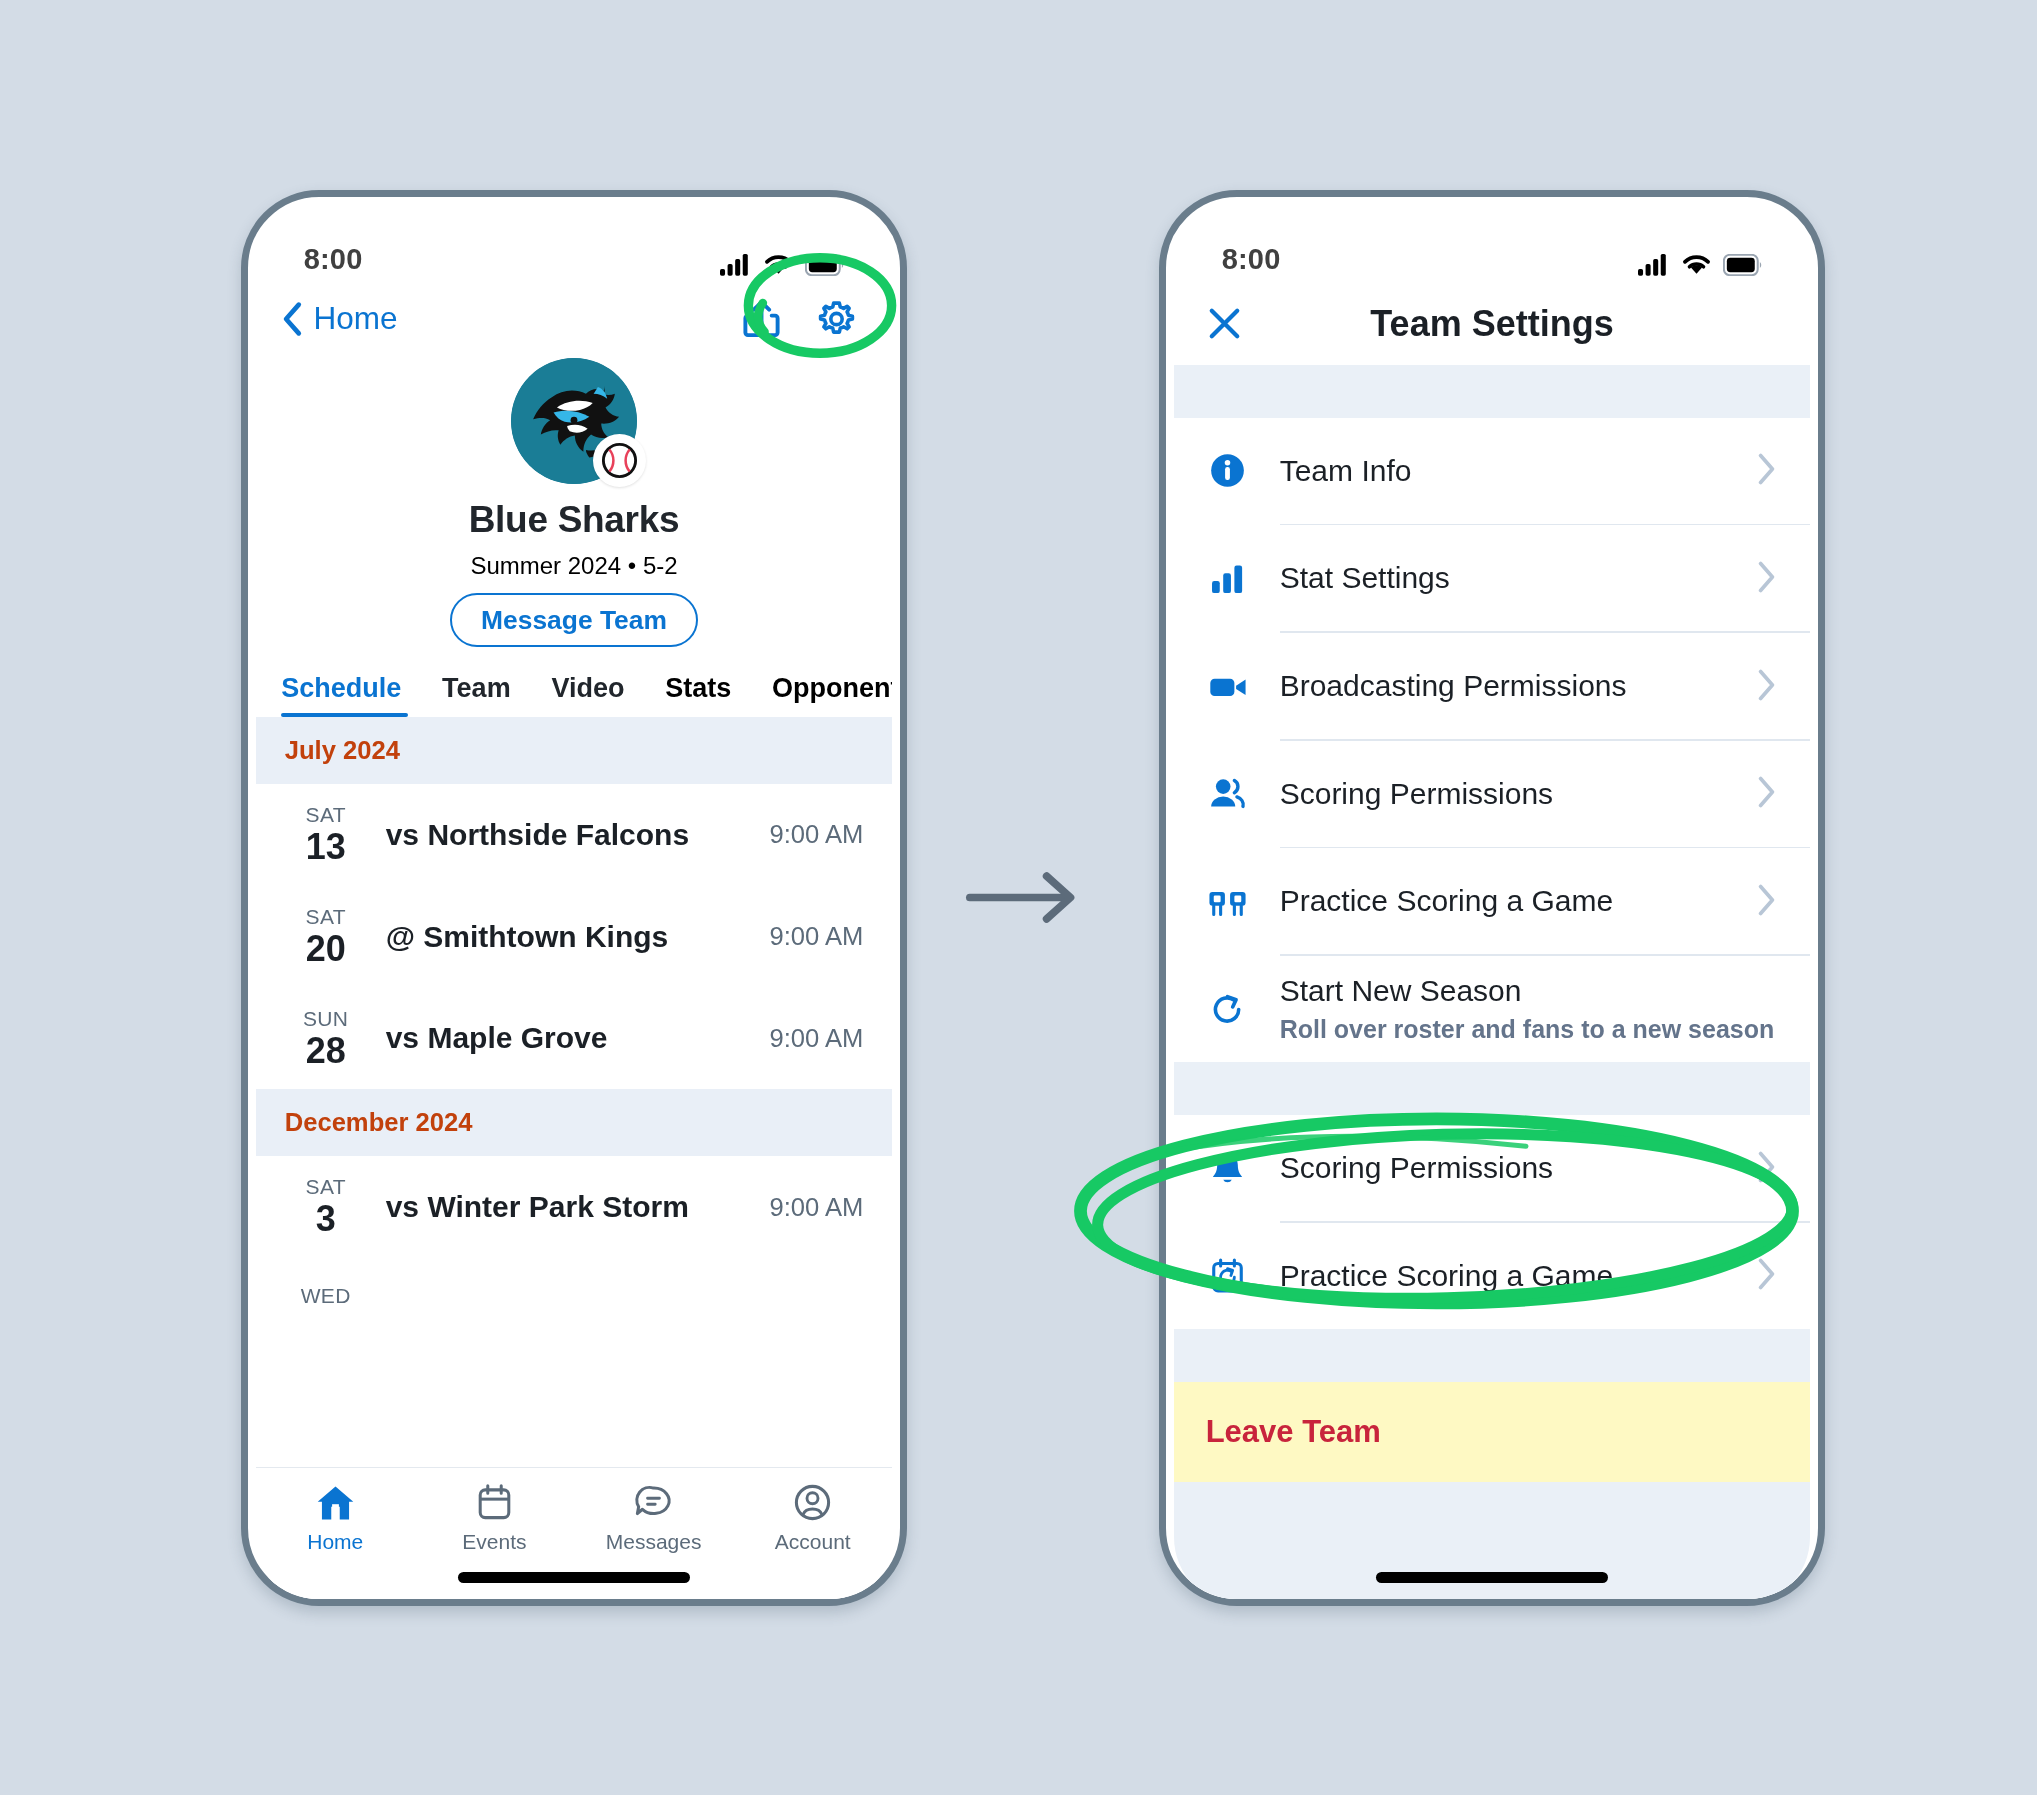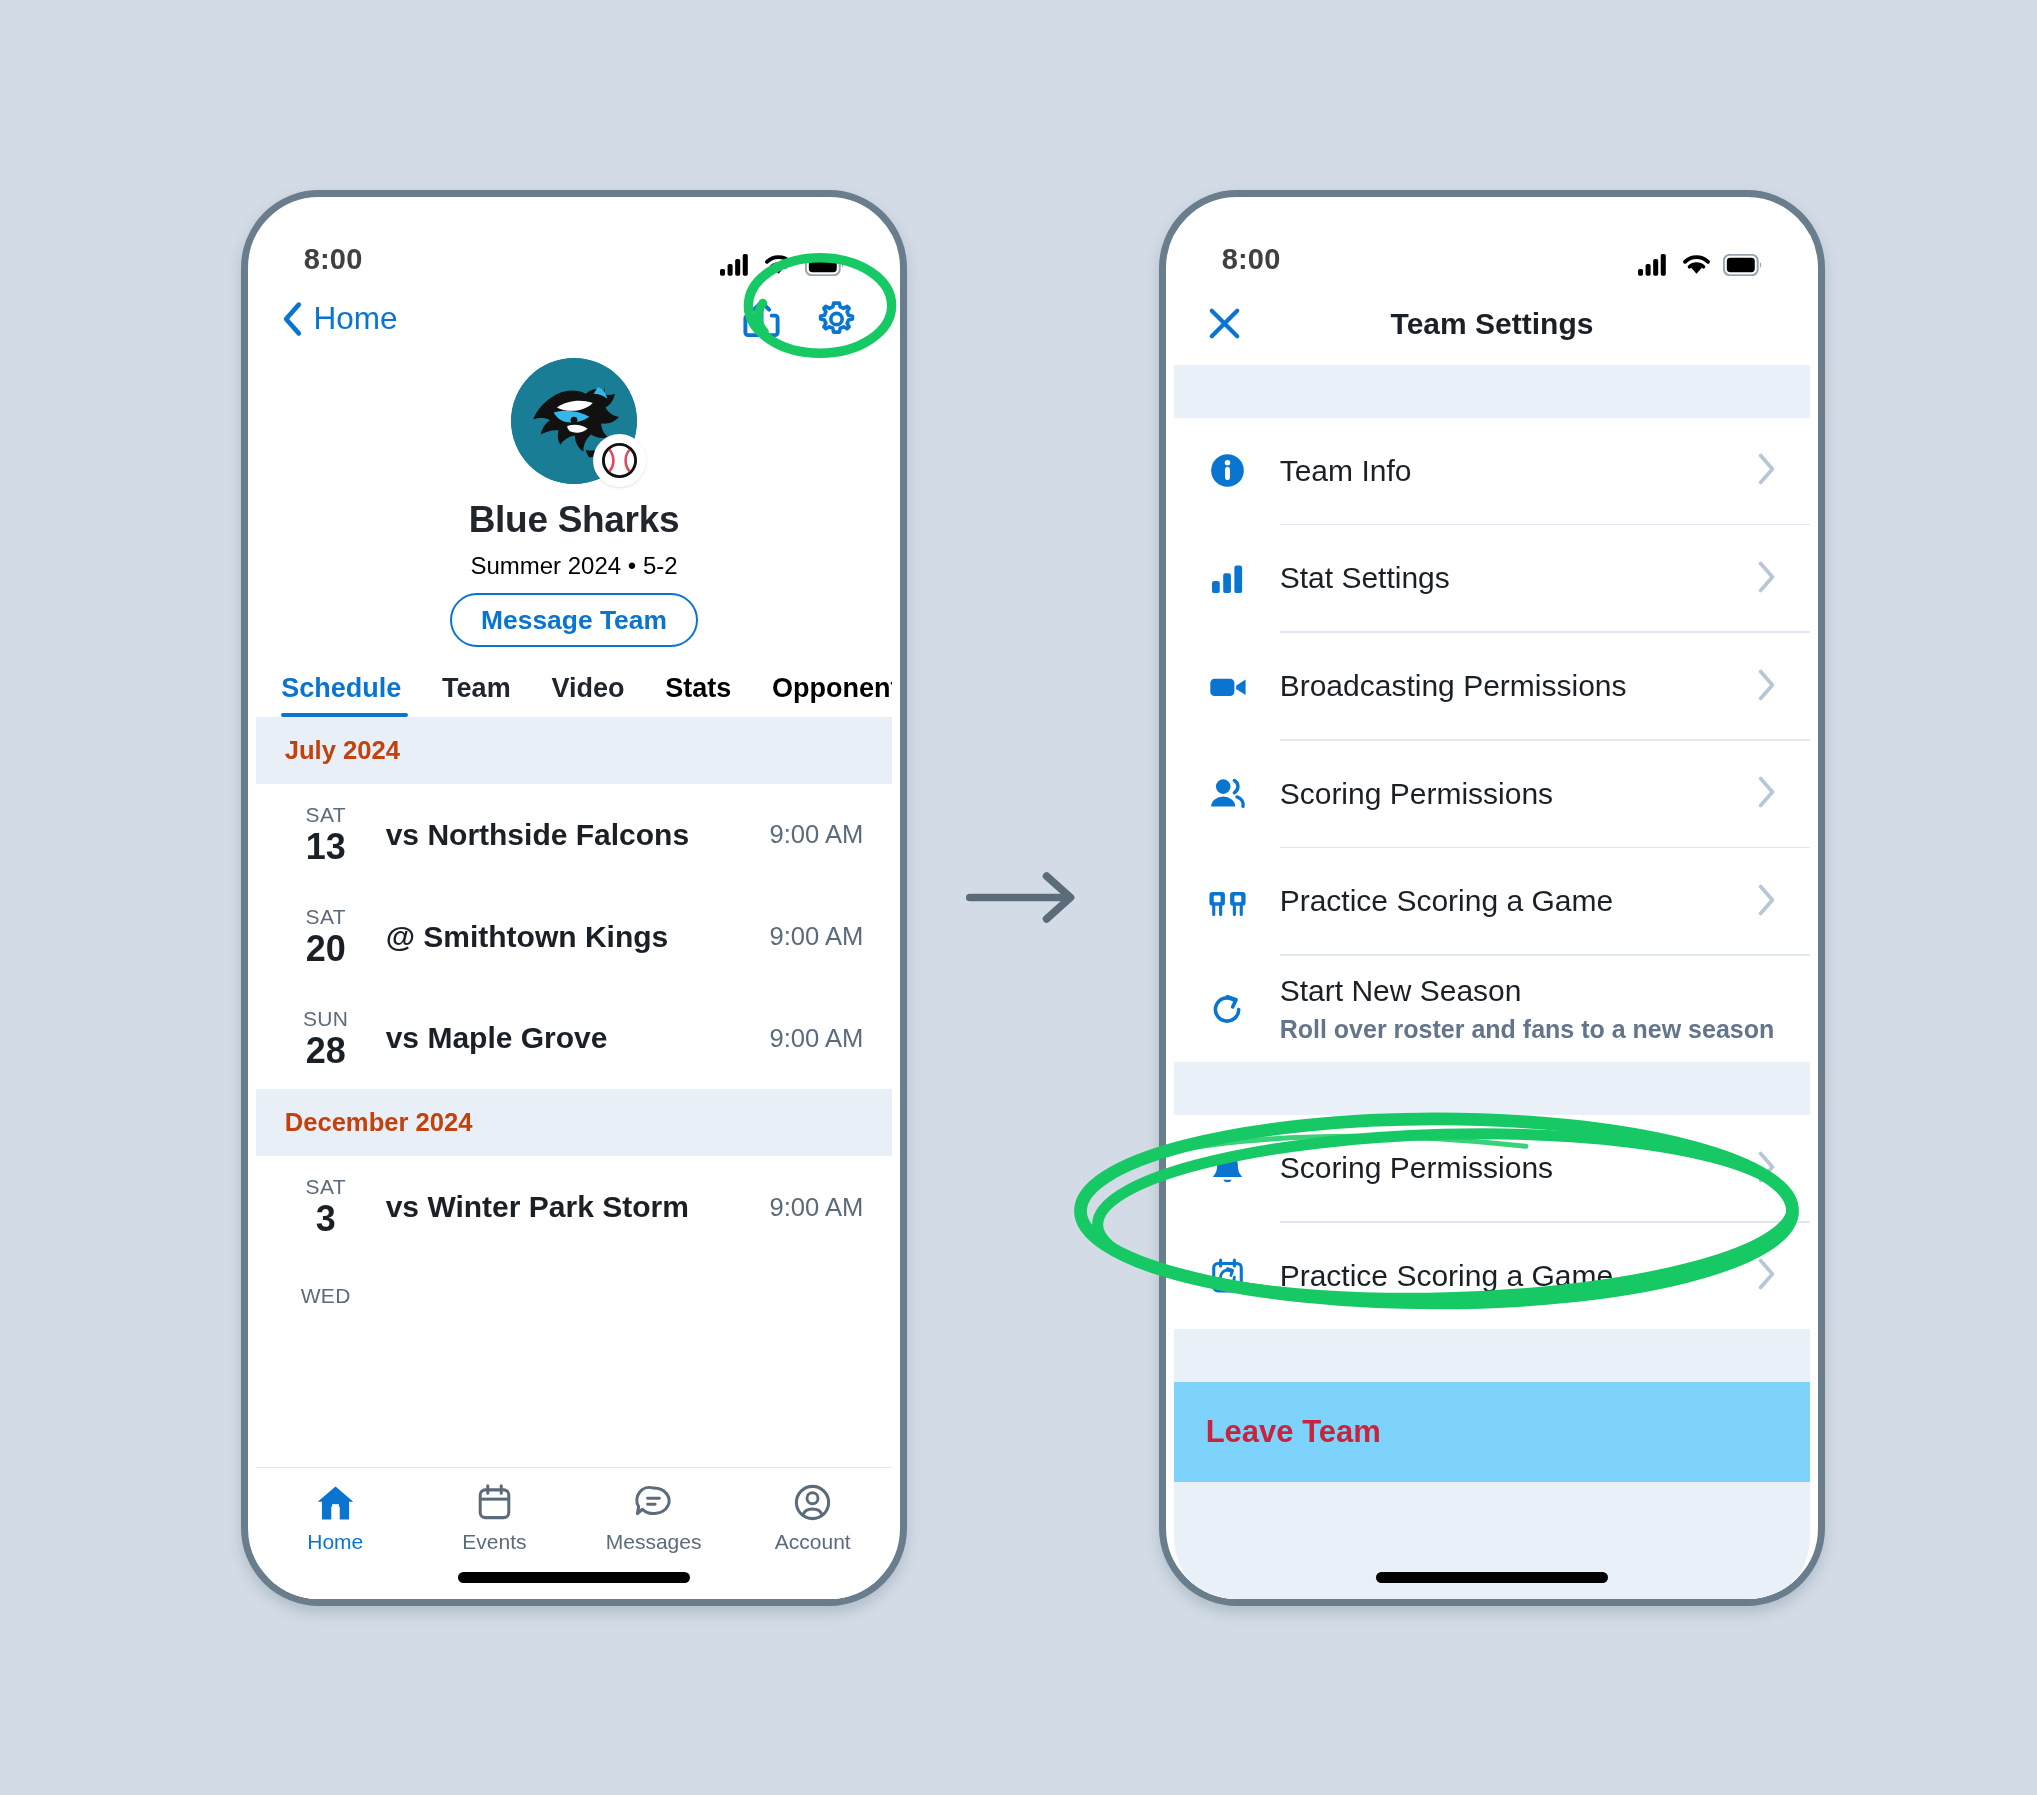--- a/index.html
+++ b/index.html
@@ -141,21 +141,21 @@
     background: #000; border-radius: 6.8px;
   }
 
   
   .settings-nav {
     position: relative; height: 82px;
     display: flex; align-items: center; padding: 0 31px;
   }
   .settings-title {
     position: absolute; left: 0; right: 0; text-align: center;
-    font-size: 30px; font-weight: 700; color: #1b2026;
+    font-size: 36px; font-weight: 700; color: #1b2026;
     pointer-events: none;
   }
   .band { background: #eaf0f7; height: 53px; }
   .group { background: #ffffff; }
   .srow {
     display: flex; align-items: center;
     padding: 0 34px 0 32px; min-height: 106px;
     position: relative;
   }
   .srow .sicon {
@@ -164,21 +164,21 @@
   }
   .srow .slabels { flex: 1; padding-left: 19px; }
   .srow .stitle { font-size: 30px; color: #1b2026; }
   .srow .ssub { font-size: 25px; color: #64748b; margin-top: 6.8px; font-weight: bold; }
   .srow .chev { flex: none; margin-left: 10.2px; }
   .divider {
     height: 1.7px; background: #e0e7ef;
     margin-left: 106px; margin-right: 0;
   }
   .leave-row {
-    padding: 32px 34px 32px 32px; background: #7dd3fc;
+    padding: 32px 34px 32px 32px; background: #fef9c3;
   }
   .leave-text { font-size: 31px; font-weight: 700; color: #c8243c; }
   .rest-fill { background: #eaf0f7; flex: 1; }
 
   
   .annot { position: absolute; pointer-events: none; }
   #annot-gear  { left: 739px;  top: 250px;  width: 162px; height: 111px; }
   #annot-prac  { left: 1066px; top: 1107px; width: 741px; height: 213px; }
   #arrow       { left: 963px; top: 859px; width: 128px; height: 77px; }
 

